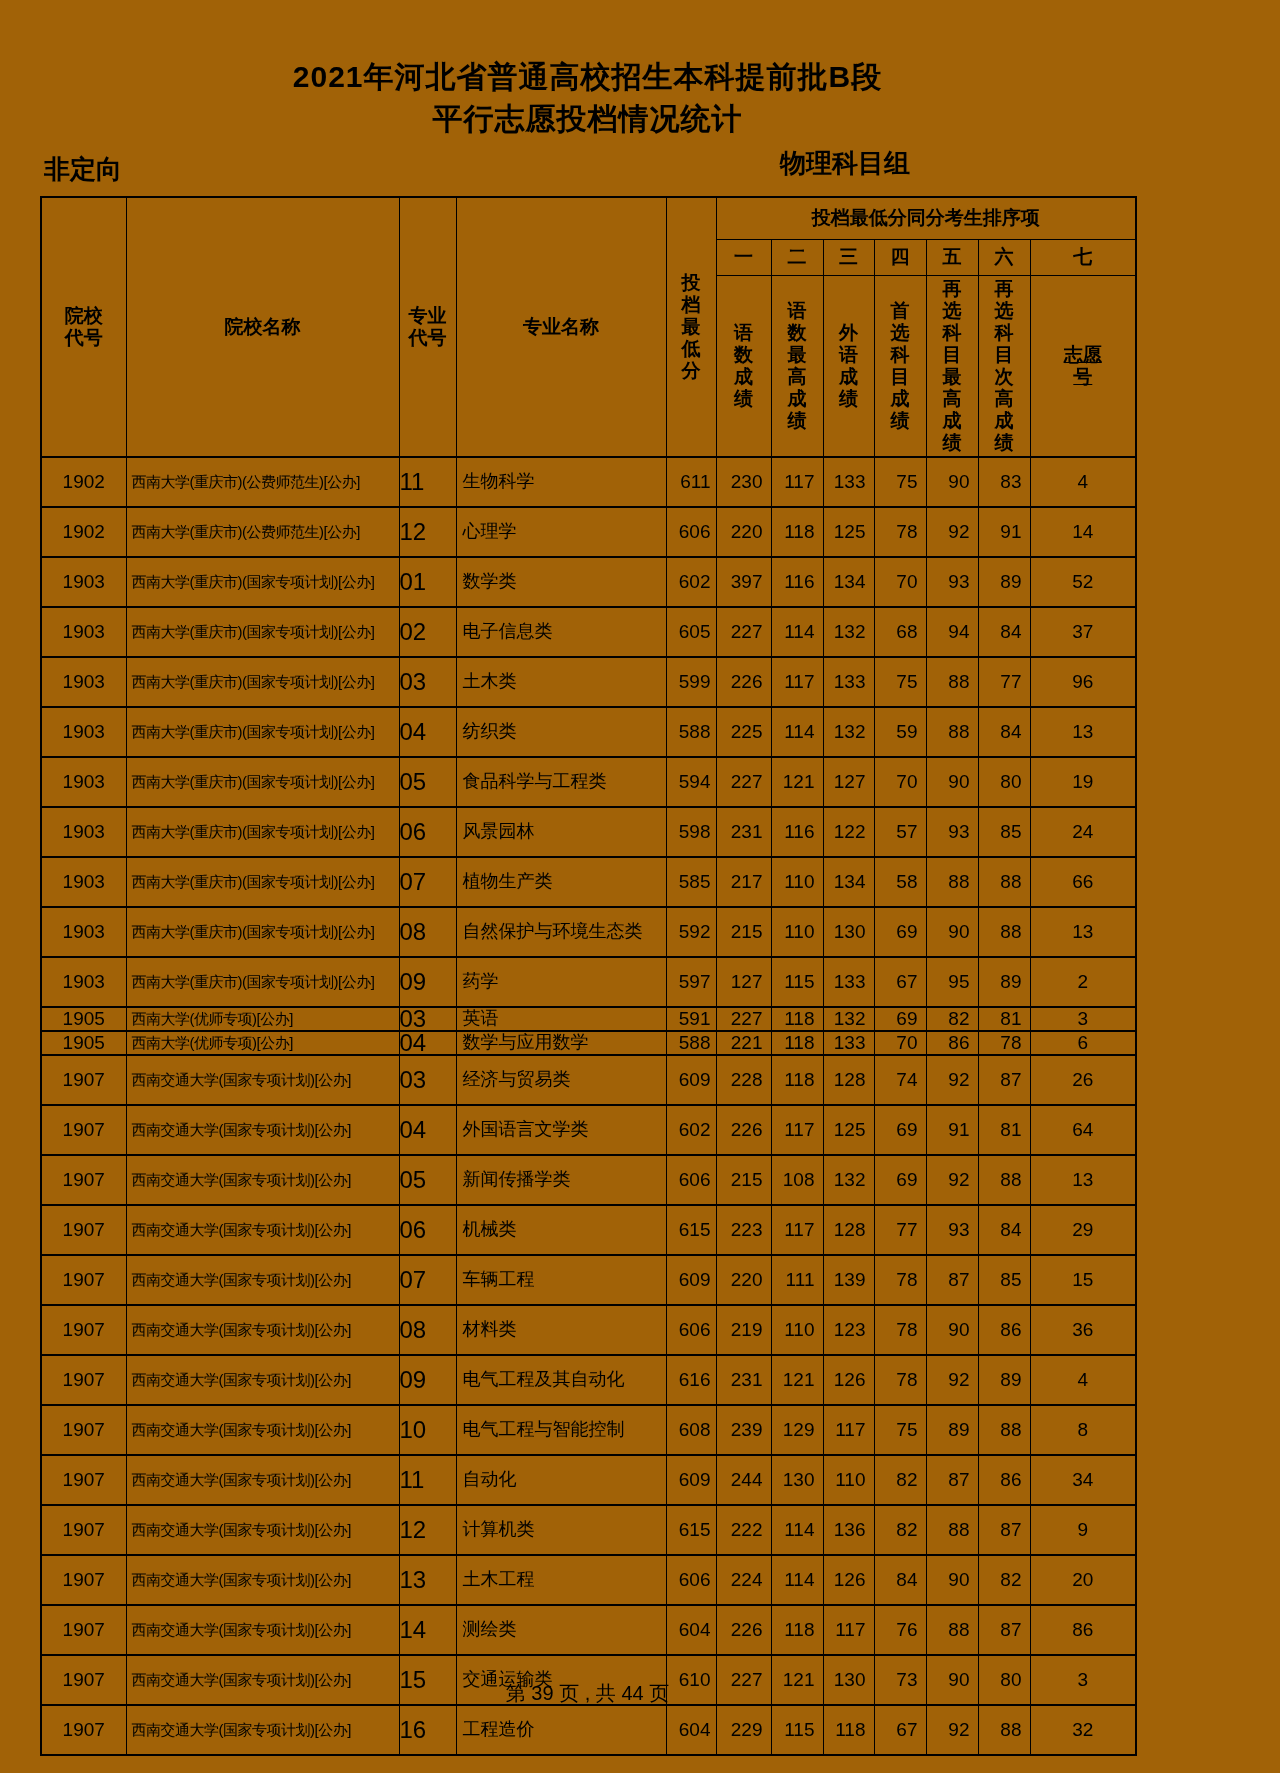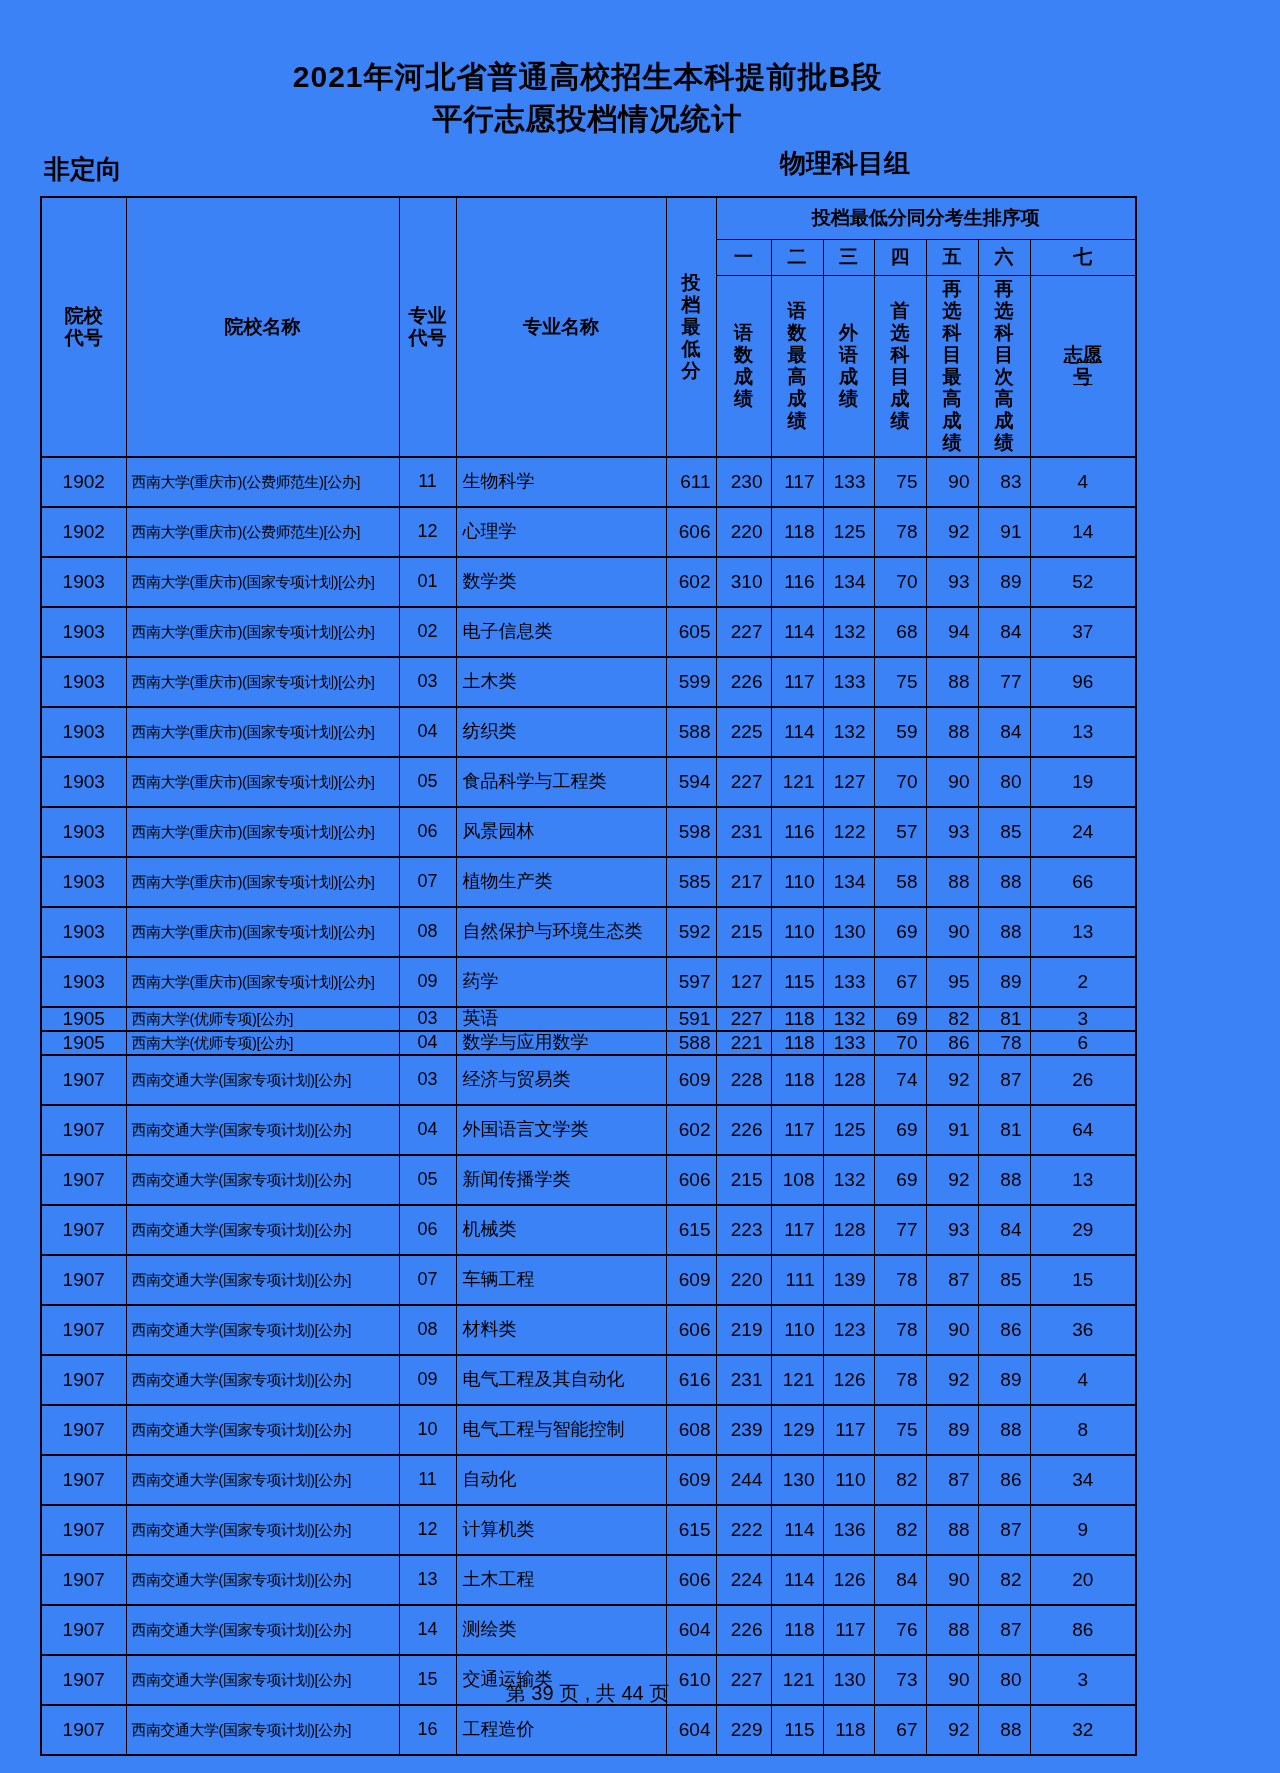--- a/index.html
+++ b/index.html
@@ -3,21 +3,21 @@
 <meta charset="utf-8">
 <style>
   * { margin: 0; padding: 0; box-sizing: border-box; }
   html, body { background: #ffffff; }
   body {
     width: 1280px; height: 1773px;
     font-family: "Liberation Sans", "DejaVu Sans", sans-serif;
     color: #000000;
     position: relative;
   }
-  .page { position: absolute; left: 0; top: 0; width: 1280px; height: 1773px; background: #3b82f6; }
+  .page { position: absolute; left: 0; top: 0; width: 1280px; height: 1773px; background: #a16207; }
 
   .title-wrap { position: absolute; left: 40px; top: 56px; width: 1095px; text-align: center; }
   .title-line { font-size: 30px; font-weight: bold; line-height: 42px; letter-spacing: 1px; }
 
   .sub-left  { position: absolute; left: 44px;  top: 152px; font-size: 26px; font-weight: bold; }
   .sub-right { position: absolute; left: 780px; top: 146px; font-size: 26px; font-weight: bold; }
 
   table.grid {
     position: absolute; left: 40px; top: 196px;
     width: 1095px; border-collapse: collapse; table-layout: fixed;
@@ -40,21 +40,21 @@
   .wvol { display: block; max-width: 50px; margin: 8px auto; text-decoration: underline; }
 
   .grid tbody td { border-top: 2px solid #000; height: 50px; padding: 0; }
   .grid tbody tr.thin td { height: 24px; }
   .wrap { line-height: 21px; }
   .clamp { max-height: 44px; overflow: hidden; }
   tr.thin .clamp { max-height: 22px; }
 
   td.c-code  .wrap { font-size: 19px; text-align: center; }
   td.c-name  .wrap { font-size: 15px; text-align: left; padding: 0 2px 0 5px; letter-spacing: -0.5px; }
-  td.c-mcode .wrap { font-size: 18px; text-align: center; }
+  td.c-mcode .wrap { font-size: 24px; text-align: left; }
   td.c-mname .wrap { font-size: 18px; text-align: left; padding: 0 2px 0 6px; }
   td.c-num   .wrap { font-size: 19px; text-align: right; padding-right: 8px; }
   td.c-min   .wrap { padding-right: 5px; }
   td.c-vol   .wrap { text-align: center; padding-right: 0; }
 
   .footer {
     position: absolute; left: 40px; top: 1680px; width: 1095px;
     text-align: center; font-size: 20px;
   }
 </style>
@@ -207,21 +207,21 @@
       <td class="c-mcode">
             <div class="wrap">01</div>
           </td>
       <td class="c-mname">
             <div class="wrap clamp">数学类</div>
           </td>
       <td class="c-num c-min">
             <div class="wrap">602</div>
           </td>
       <td class="c-num">
-            <div class="wrap">310</div>
+            <div class="wrap">397</div>
           </td>
       <td class="c-num">
             <div class="wrap">116</div>
           </td>
       <td class="c-num">
             <div class="wrap">134</div>
           </td>
       <td class="c-num">
             <div class="wrap">70</div>
           </td>

